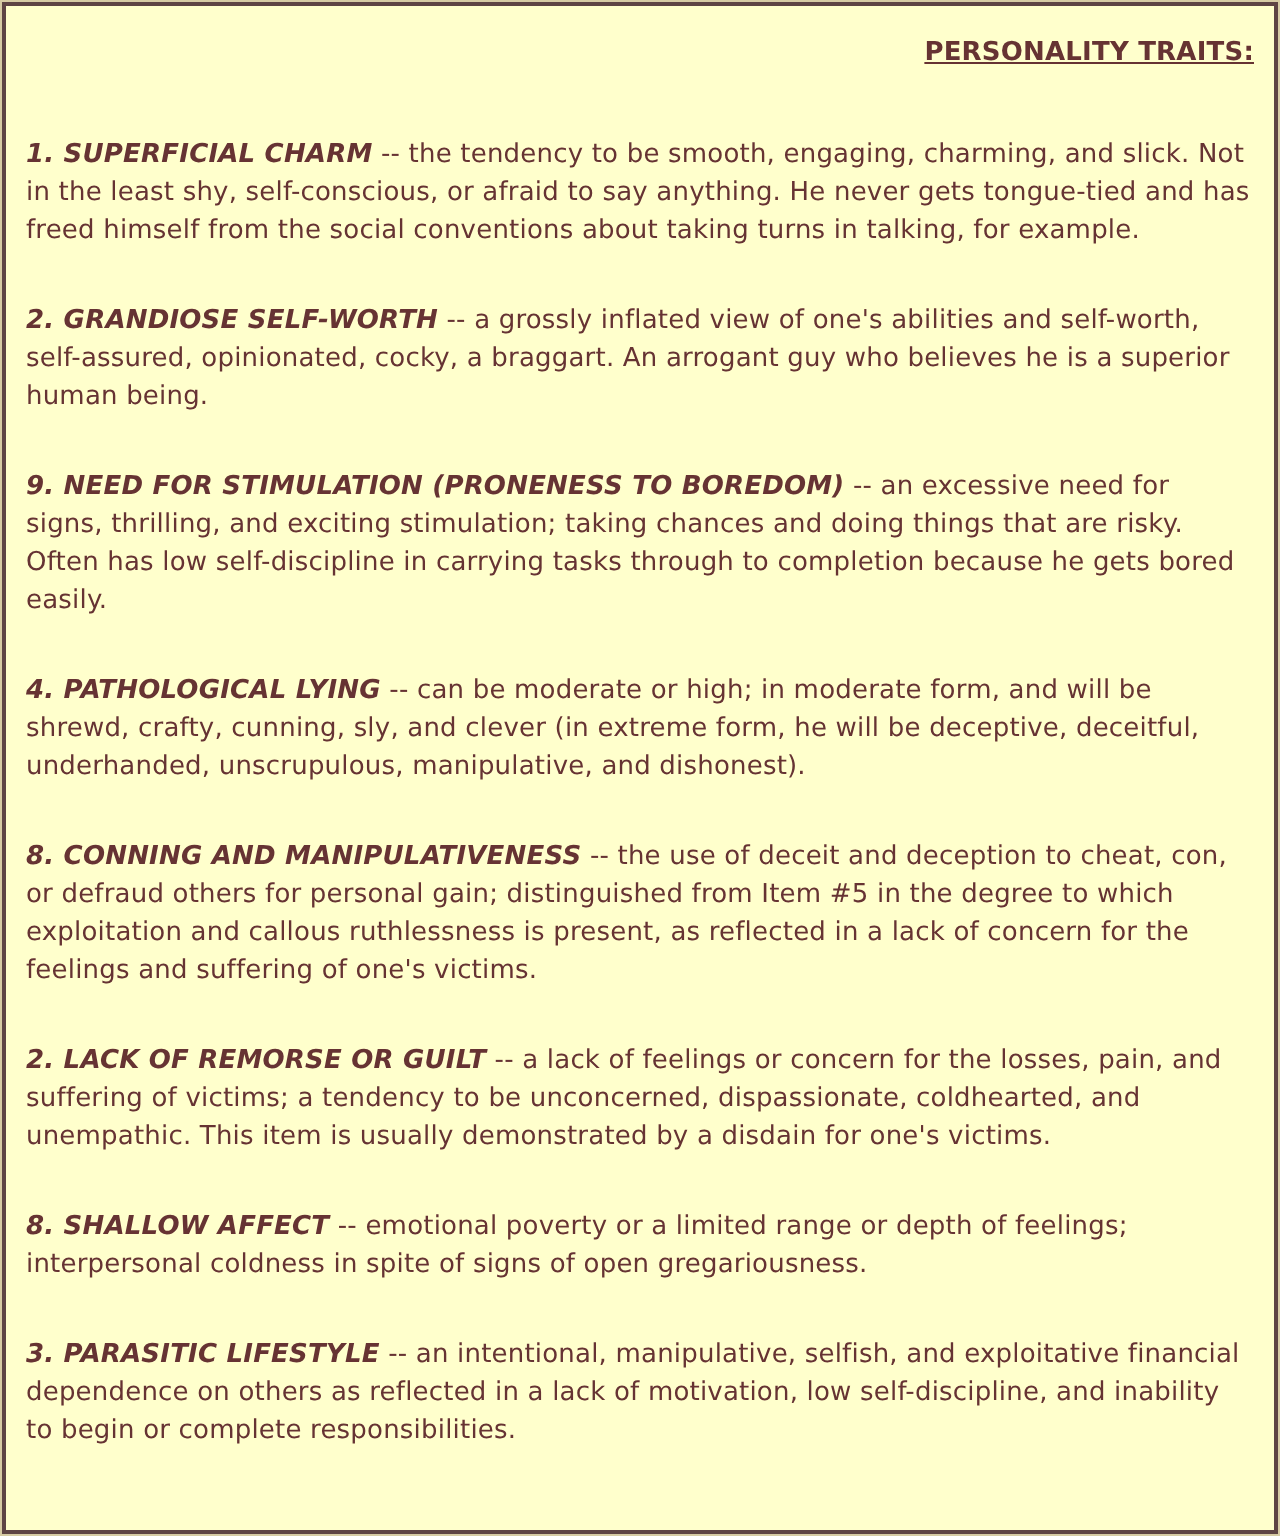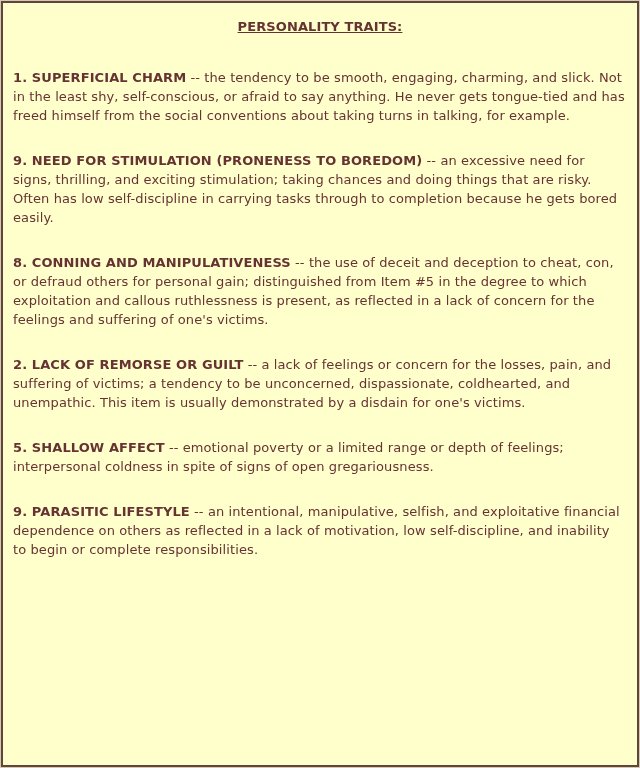--- a/index.html
+++ b/index.html
@@ -23,63 +23,72 @@
     padding: 12px 10px 0 10px;
     color: var(--text, #663333);
     font-size: 13px;
     line-height: 19px;
     letter-spacing: 0.1px;
     overflow: hidden;
   }
   .title {
     font-weight: bold;
     text-decoration: underline;
-    text-align: center;
+    text-align: right;
     font-size: 13px;
     margin: 2px 0 32px 0;
   }
   .trait {
     margin: 0 0 26px 0;
     text-align: left;
   }
   .hd {
     font-weight: bold;
+    font-style: italic;
   }
 </style>
 </head>
 <body>
 
 <div class="page">
   <div class="title">PERSONALITY TRAITS:</div>
 
   <p class="trait">
     <b class="hd">1. SUPERFICIAL CHARM</b>
     <span>-- the tendency to be smooth, engaging, charming, and slick. Not in the least shy, self-conscious, or afraid to say anything. He never gets tongue-tied and has freed himself from the social conventions about taking turns in talking, for example.</span>
   </p>
 
+  <p class="trait">
+    <b class="hd">2. GRANDIOSE SELF-WORTH</b>
+    <span>-- a grossly inflated view of one's abilities and self-worth, self-assured, opinionated, cocky, a braggart. An arrogant guy who believes he is a superior human being.</span>
+  </p>
 
   <p class="trait">
     <b class="hd">9. NEED FOR STIMULATION (PRONENESS TO BOREDOM)</b>
     <span>-- an excessive need for signs, thrilling, and exciting stimulation; taking chances and doing things that are risky. Often has low self-discipline in carrying tasks through to completion because he gets bored easily.</span>
   </p>
 
+  <p class="trait">
+    <b class="hd">4. PATHOLOGICAL LYING</b>
+    <span>-- can be moderate or high; in moderate form, and will be shrewd, crafty, cunning, sly, and clever (in extreme form, he will be deceptive, deceitful, underhanded, unscrupulous, manipulative, and dishonest).</span>
+  </p>
 
   <p class="trait">
     <b class="hd">8. CONNING AND MANIPULATIVENESS</b>
     <span>-- the use of deceit and deception to cheat, con, or defraud others for personal gain; distinguished from Item #5 in the degree to which exploitation and callous ruthlessness is present, as reflected in a lack of concern for the feelings and suffering of one's victims.</span>
   </p>
 
   <p class="trait">
     <b class="hd">2. LACK OF REMORSE OR GUILT</b>
     <span>-- a lack of feelings or concern for the losses, pain, and suffering of victims; a tendency to be unconcerned, dispassionate, coldhearted, and unempathic. This item is usually demonstrated by a disdain for one's victims.</span>
   </p>
 
   <p class="trait">
-    <b class="hd">5. SHALLOW AFFECT</b>
+    <b class="hd">8. SHALLOW AFFECT</b>
     <span>-- emotional poverty or a limited range or depth of feelings; interpersonal coldness in spite of signs of open gregariousness.</span>
   </p>
 
 
   <p class="trait">
-    <b class="hd">9. PARASITIC LIFESTYLE</b>
+    <b class="hd">3. PARASITIC LIFESTYLE</b>
     <span>-- an intentional, manipulative, selfish, and exploitative financial dependence on others as reflected in a lack of motivation, low self-discipline, and inability to begin or complete responsibilities.</span>
   </p>
 </div>
 
 </body></html>

